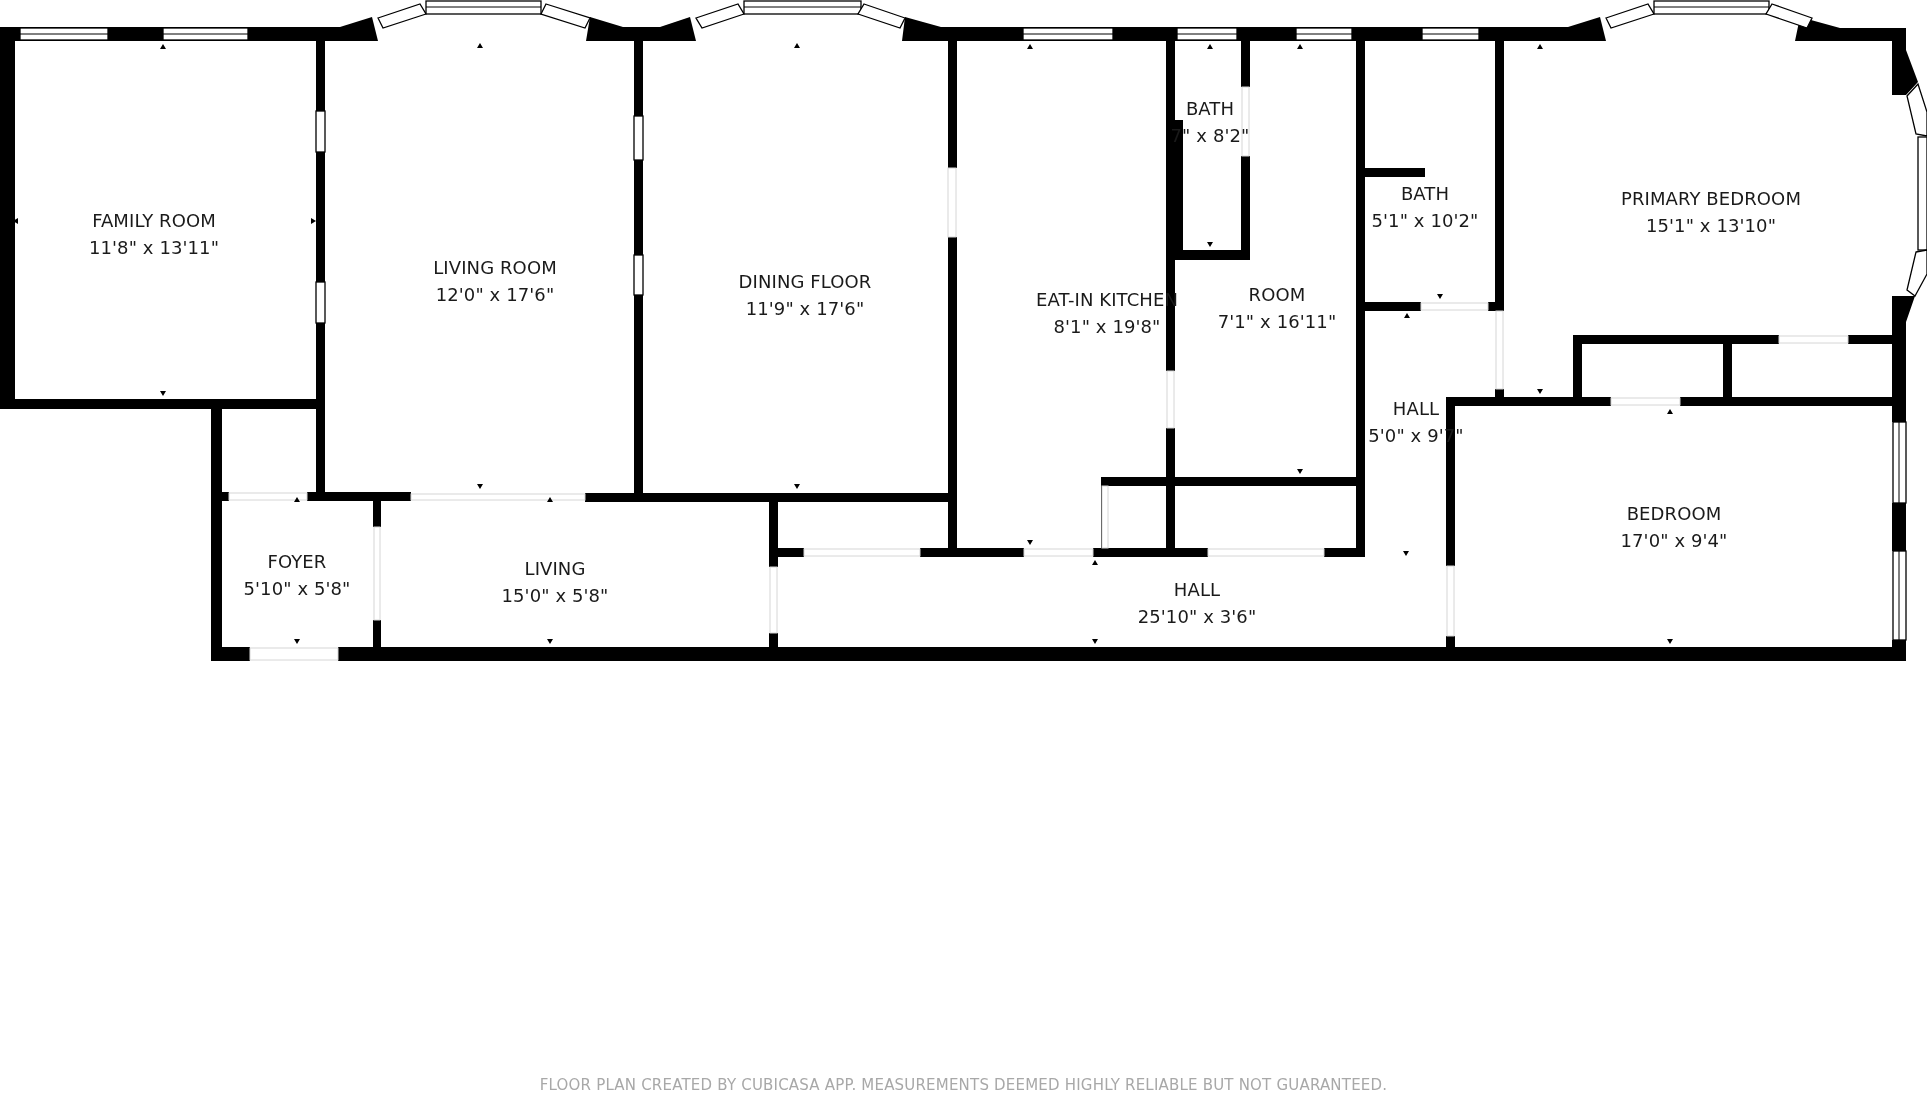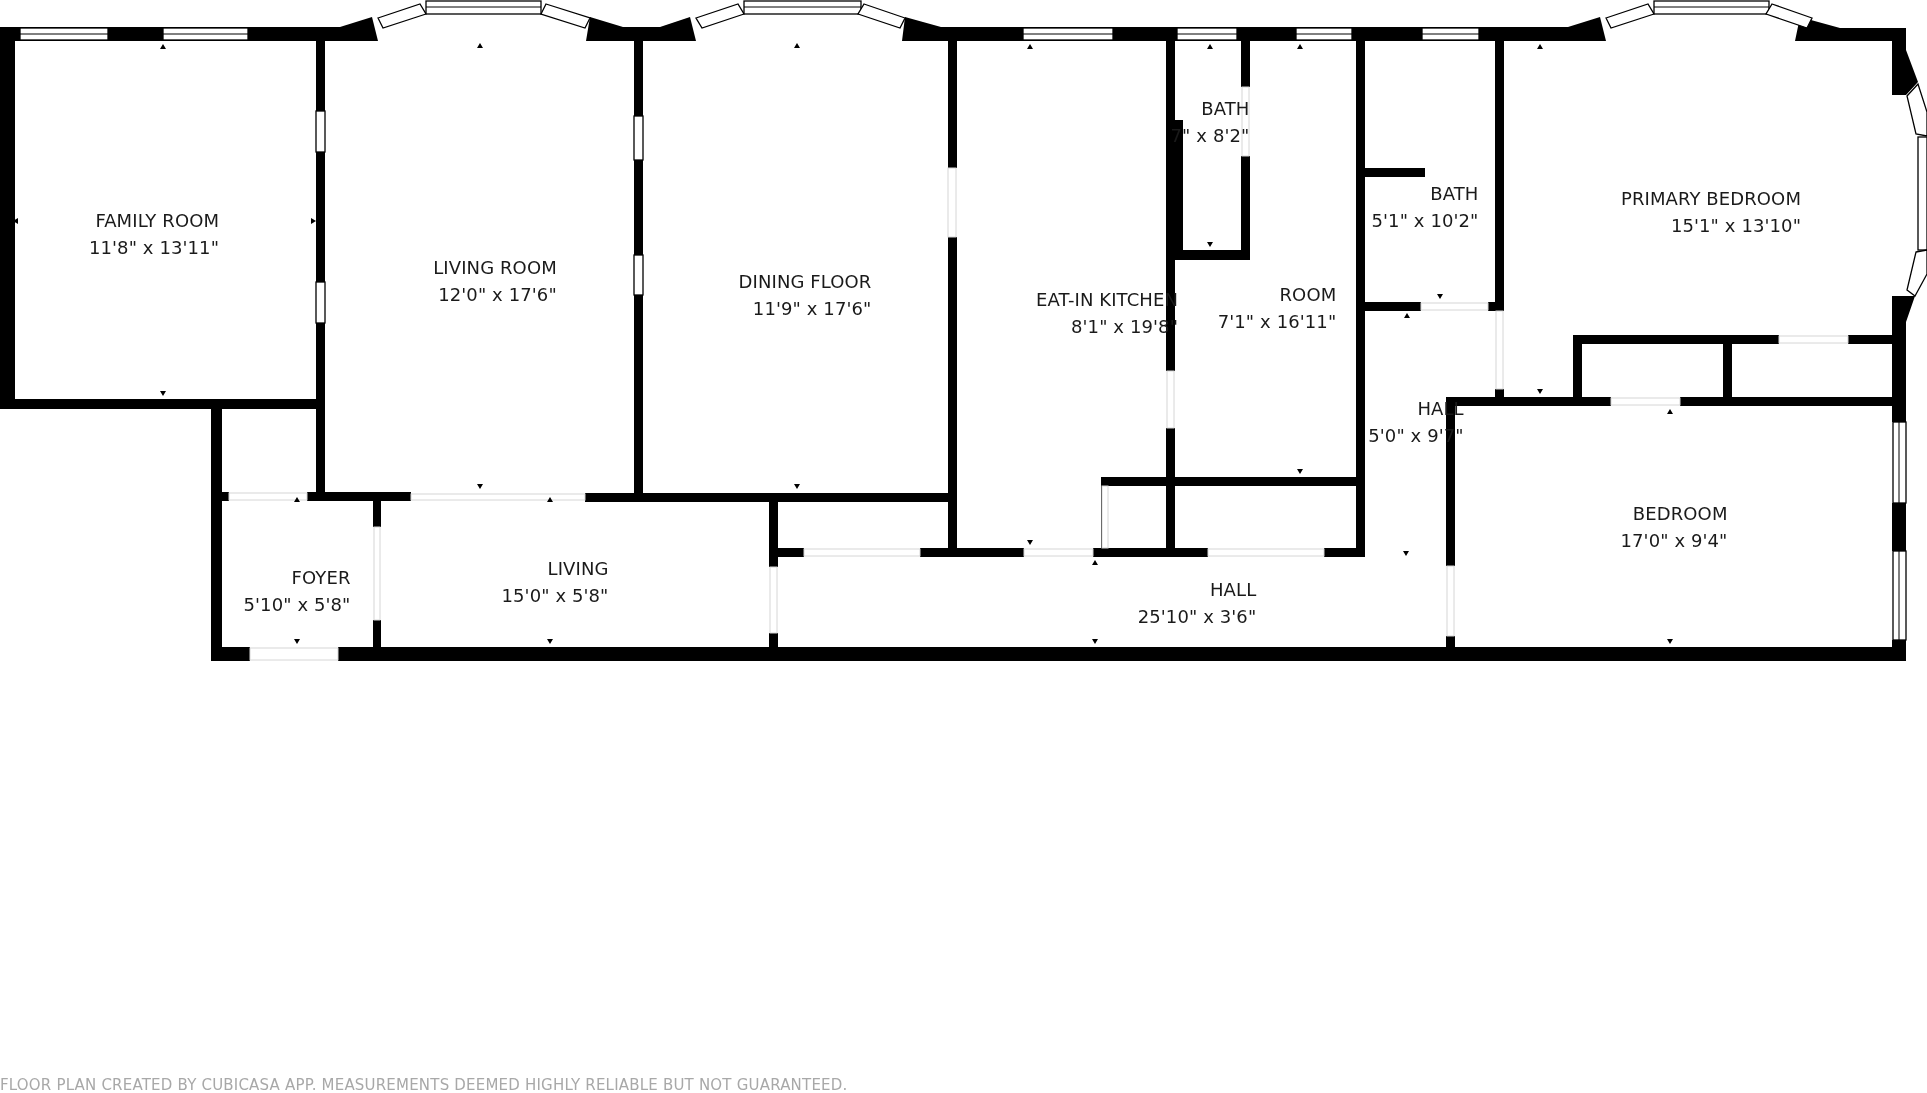--- a/index.html
+++ b/index.html
@@ -3,23 +3,23 @@
 <meta charset="utf-8">
 <style>
   html, body { margin: 0; padding: 0; background: #ffffff; }
   body { width: 1927px; height: 1093px; position: relative; overflow: hidden; font-family: "DejaVu Sans", sans-serif; }
   #plan { position: absolute; left: 0; top: 0; width: 1927px; height: 1093px; }
   .wall { fill: #000; }
   .win rect { fill: #fff; stroke: #000; stroke-width: 1.3; }
   .win line { stroke: #000; stroke-width: 1; }
   .door { fill: #fff; stroke: #d6d6d6; stroke-width: 1; }
   .marker { fill: #000; }
-  .room-label { position: absolute; transform: translate(-50%, 0); text-align: right; color: #1a1a1a; font-size: 18px; line-height: 27px; white-space: nowrap; letter-spacing: 0.1px; }
+  .room-label { position: absolute; transform: translate(-50%, 0); text-align: center; color: #1a1a1a; font-size: 18px; line-height: 27px; white-space: nowrap; letter-spacing: 0.1px; }
   .room-label .name, .room-label .dim { display: block; }
-  .footer { position: absolute; left: 0; width: 1927px; top: 1076px; text-align: left; color: #a8a8a8; font-size: 15px; letter-spacing: 0.2px; }
+  .footer { position: absolute; left: 0; width: 1927px; top: 1076px; text-align: center; color: #a8a8a8; font-size: 15px; letter-spacing: 0.2px; }
 </style>
 </head>
 <body>
 
 <svg id="plan" viewBox="0 0 1927 1093" xmlns="http://www.w3.org/2000/svg">
   <g>
 
     <rect class="wall" x="0" y="27" width="340" height="14"></rect>
     <polygon class="wall" points="340,27 372,17 378,41 340,41"></polygon>
     <polygon class="wall" points="590,17 623,27 660,27 690,17 696,41 586,41"></polygon>
@@ -280,21 +280,21 @@
   <span class="dim">15'1" x 13'10"</span>
 </div>
 <div class="room-label" style="left:1416px; top:395px;">
   <span class="name">HALL</span>
   <span class="dim">5'0" x 9'7"</span>
 </div>
 <div class="room-label" style="left:1674px; top:500px;">
   <span class="name">BEDROOM</span>
   <span class="dim">17'0" x 9'4"</span>
 </div>
-<div class="room-label" style="left:297px; top:548px;margin-top:16px;">
+<div class="room-label" style="left:297px; top:548px;">
   <span class="name">FOYER</span>
   <span class="dim">5'10" x 5'8"</span>
 </div>
 <div class="room-label" style="left:555px; top:555px;">
   <span class="name">LIVING</span>
   <span class="dim">15'0" x 5'8"</span>
 </div>
 <div class="room-label" style="left:1197px; top:576px;">
   <span class="name">HALL</span>
   <span class="dim">25'10" x 3'6"</span>

